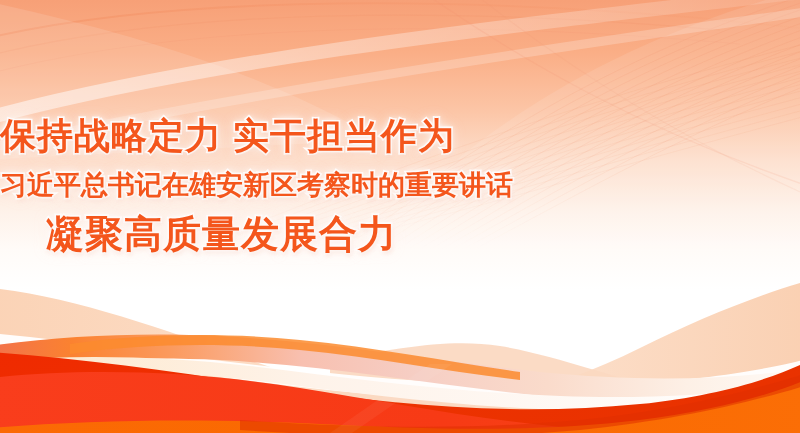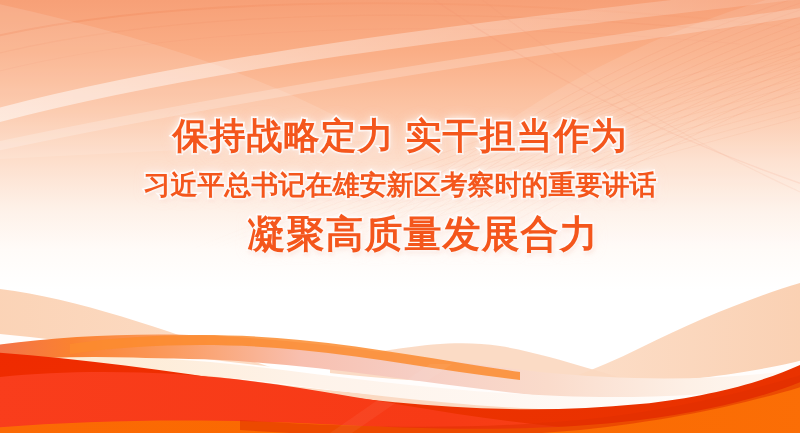--- a/index.html
+++ b/index.html
@@ -24,21 +24,21 @@
     top: 0;
     width: 800px;
     height: 433px;
     pointer-events: none;
   }
   #title-block {
     position: absolute;
     left: 0;
     top: 118px;
     width: 800px;
-    text-align: center;
+    text-align: left;
     z-index: 20;
   }
   .title-line {
     display: block;
     font-weight: 700;
     color: #F4561C;
     letter-spacing: 1px;
     line-height: 1.0;
     white-space: nowrap;
     -webkit-text-stroke: 3.2px #ffffff;

